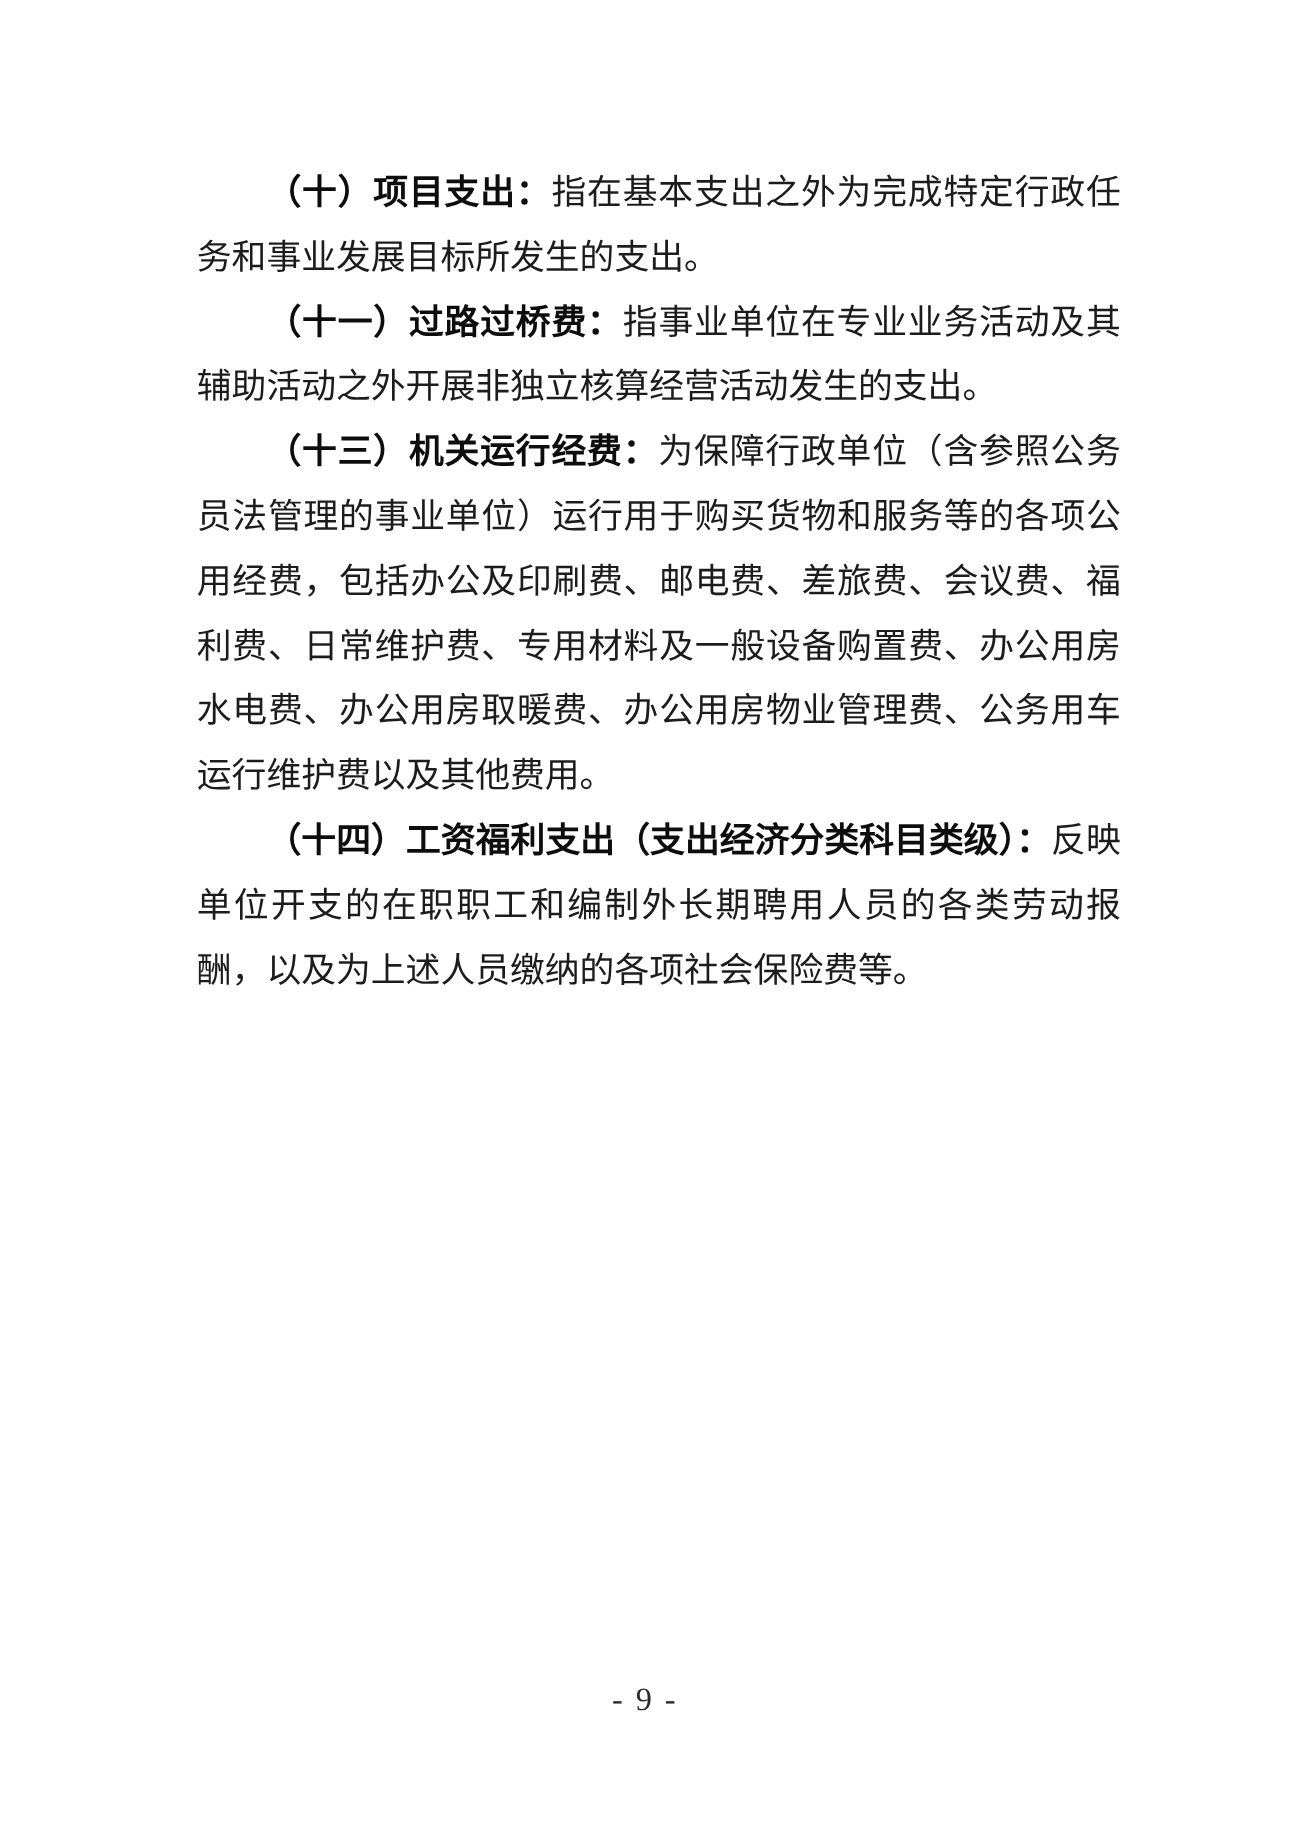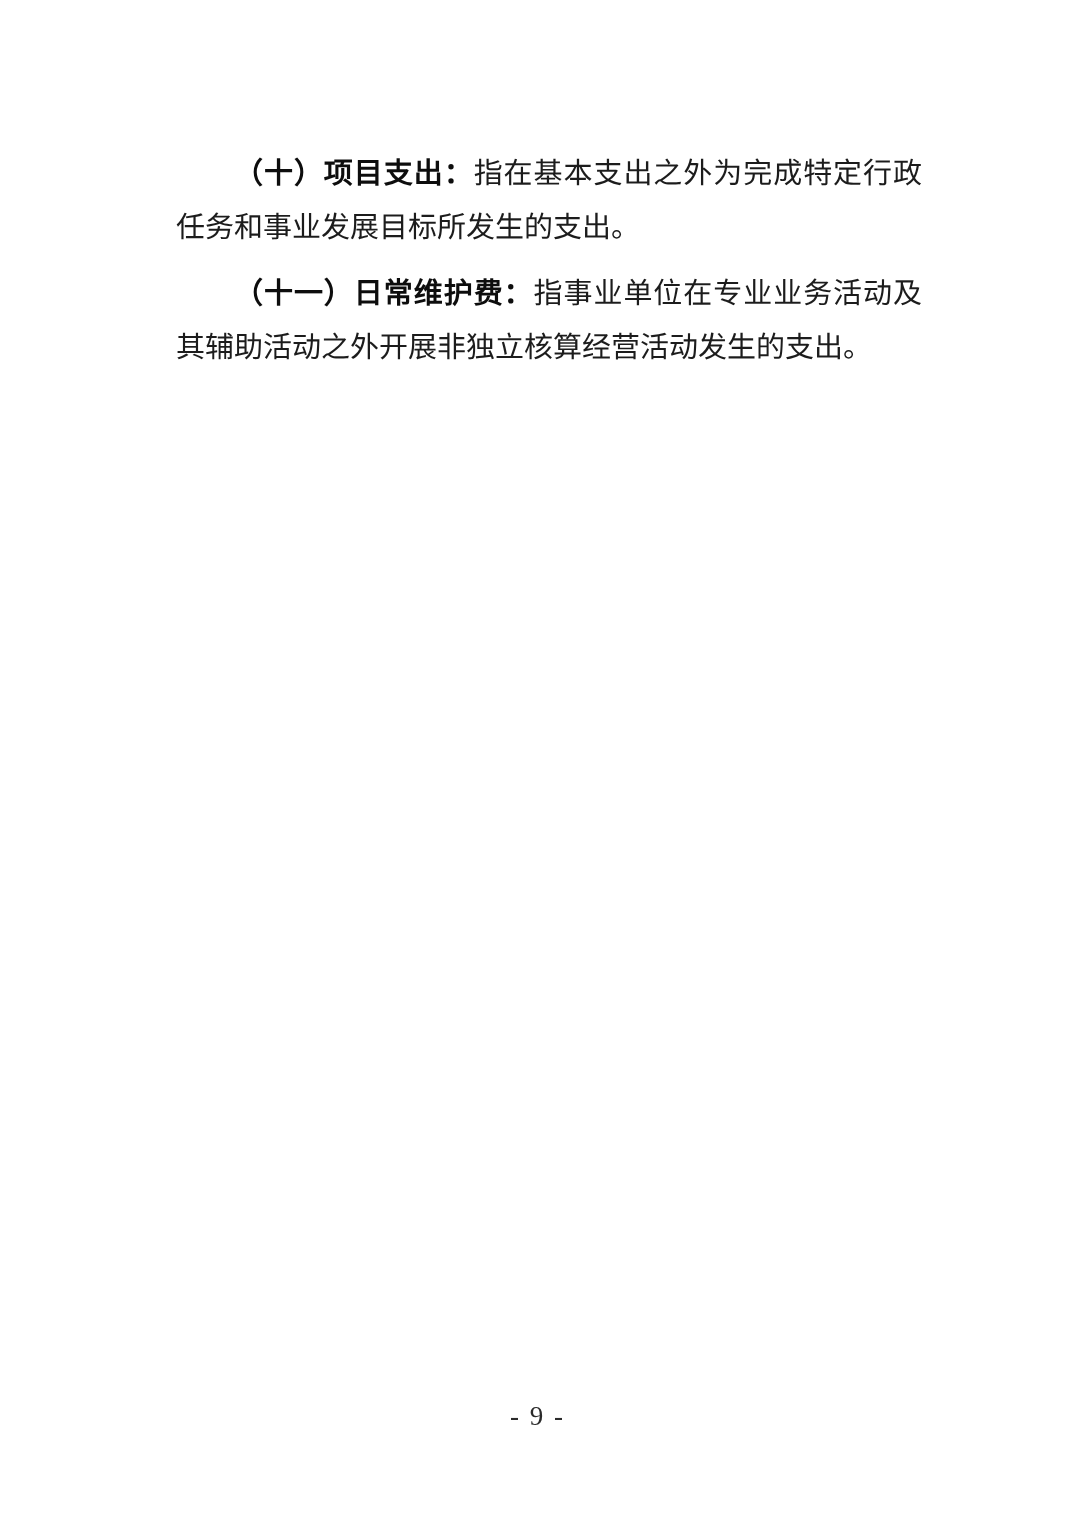--- a/index.html
+++ b/index.html
@@ -20,21 +20,21 @@
     inset: 0;
     background: #ffffff;
   }
   .text-block {
     position: absolute;
     left: 164px;
     top: 134px;
     width: 770px;
   }
   .para {
-    margin: 12px;
+    margin: 0;
     font-size: 29px;
     line-height: 54px;
     text-align: justify;
     text-justify: inter-character;
     text-indent: 2em;
     word-break: break-all;
     color: #1c1c1c;
   }
   .lead {
     font-weight: 700;
@@ -51,18 +51,20 @@
     color: #2b2b2b;
     letter-spacing: 2px;
   }
 </style>
 </head>
 <body>
 
 <div class="page">
   <main class="text-block">
     <p class="para"><b class="lead">（十）项目支出：</b><span>指在基本支出之外为完成特定行政任务和事业发展目标所发生的支出。</span></p>
-    <p class="para"><b class="lead">（十一）日常维护费：</b><span>指事业单位在专业业务活动及其辅助活动之外开展非独立核算经营活动发生的支出。</span></p>
+    <p class="para"><b class="lead">（十一）过路过桥费：</b><span>指事业单位在专业业务活动及其辅助活动之外开展非独立核算经营活动发生的支出。</span></p>
+    <p class="para"><b class="lead">（十三）机关运行经费：</b><span>为保障行政单位（含参照公务员法管理的事业单位）运行用于购买货物和服务等的各项公用经费，包括办公及印刷费、邮电费、差旅费、会议费、福利费、日常维护费、专用材料及一般设备购置费、办公用房水电费、办公用房取暖费、办公用房物业管理费、公务用车运行维护费以及其他费用。</span></p>
+    <p class="para"><b class="lead">（十四）工资福利支出（支出经济分类科目类级）：</b><span>反映单位开支的在职职工和编制外长期聘用人员的各类劳动报酬，以及为上述人员缴纳的各项社会保险费等。</span></p>
   </main>
   <footer class="page-footer">
     <span>- 9 -</span>
   </footer>
 </div>
 
 </body></html>

